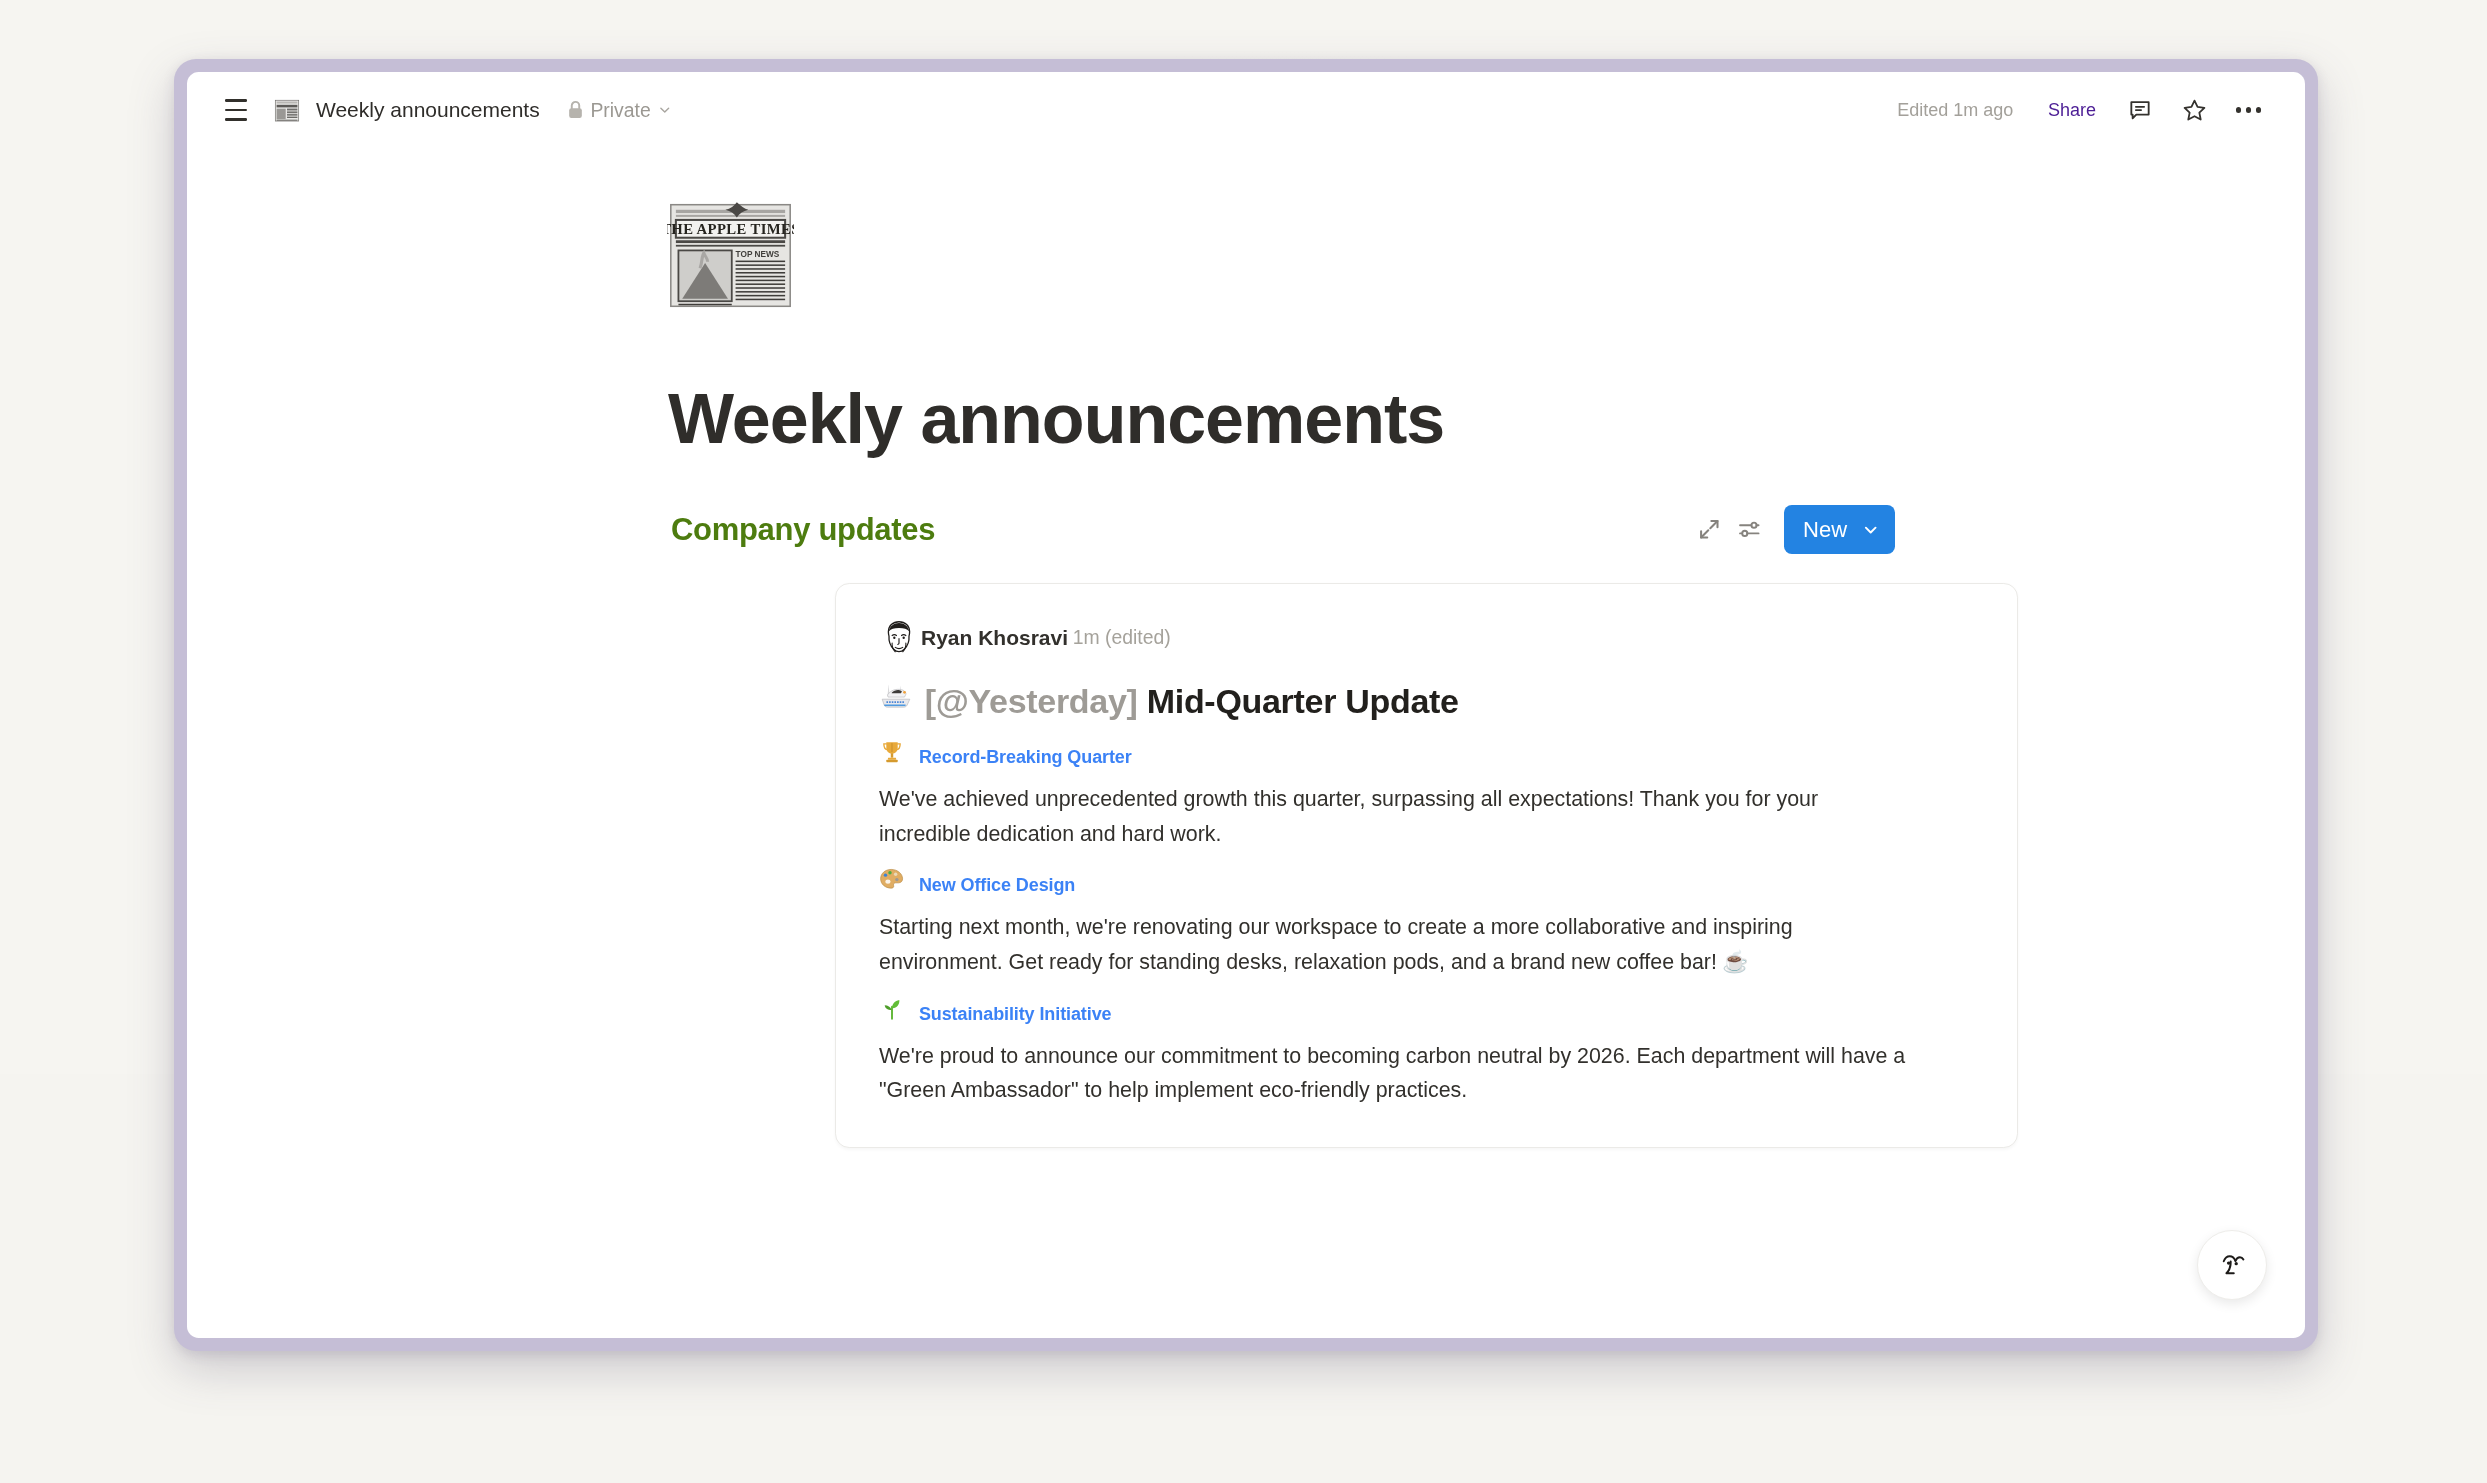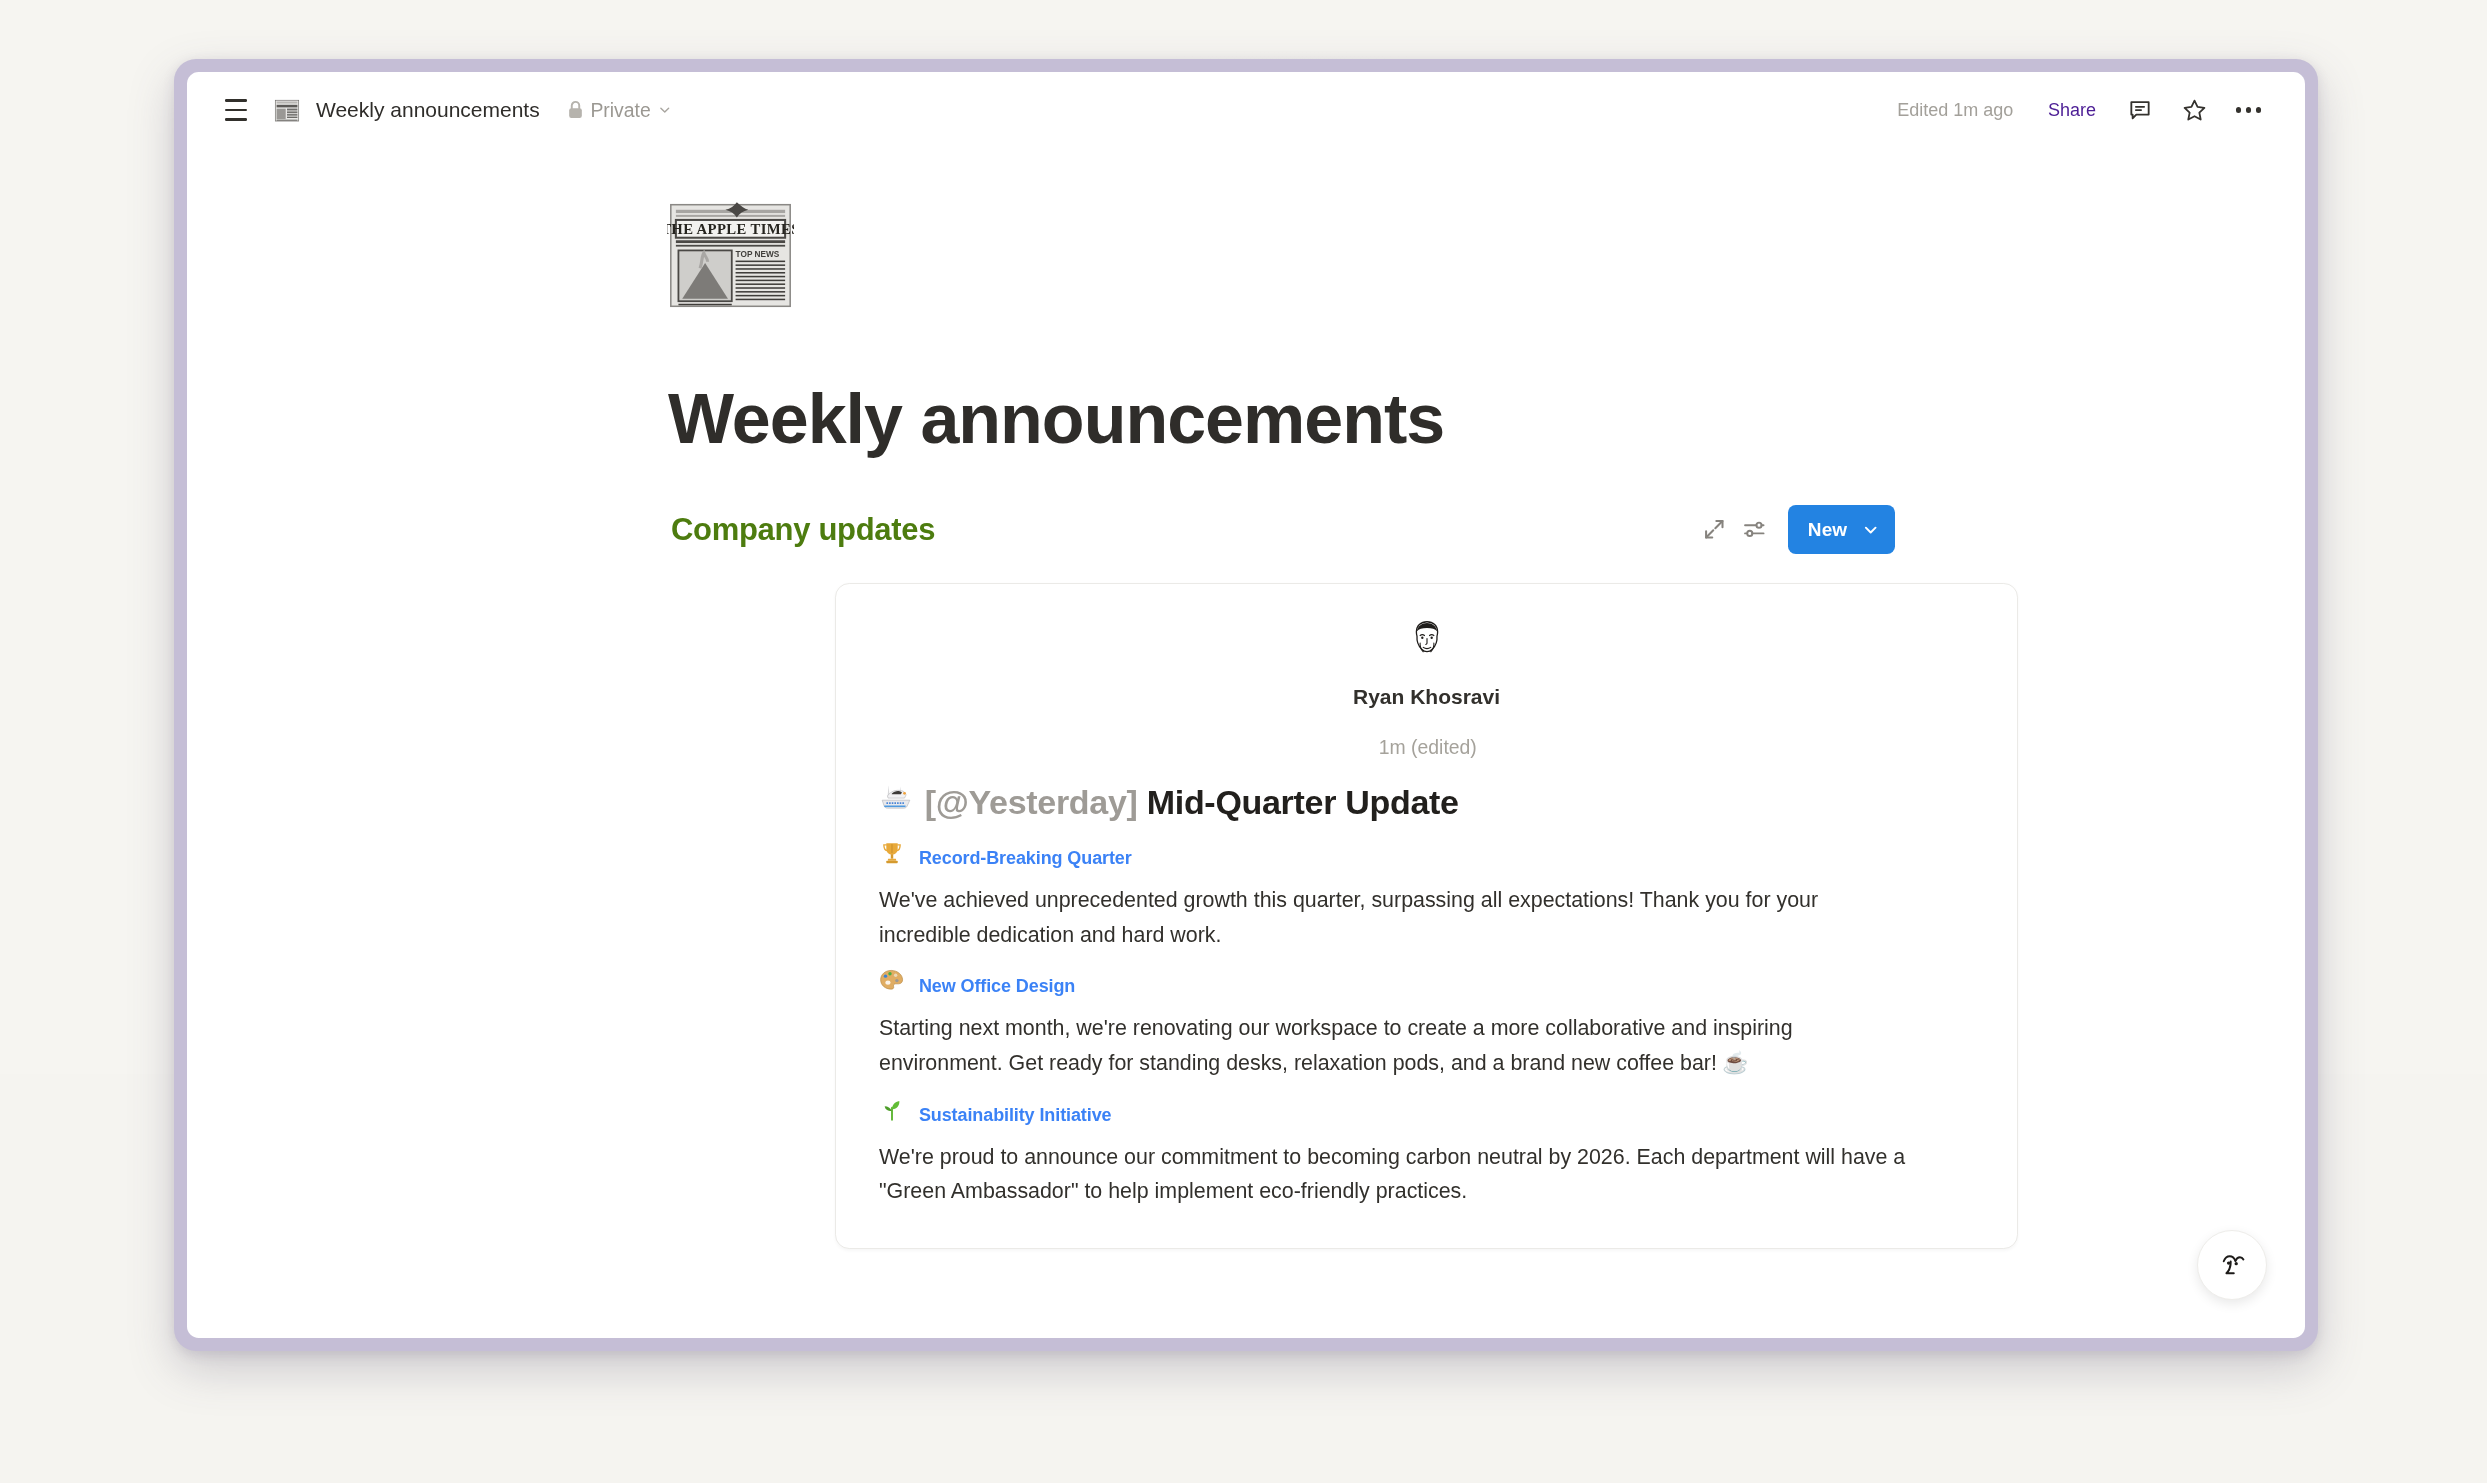--- a/index.html
+++ b/index.html
@@ -149,38 +149,37 @@
     background: #2383e2;
     color: #ffffff;
     border-radius: 7.8px;
     display: flex; align-items: center;
     padding: 0 14.2px 0 19.4px;
     gap: 14.2px;
     cursor: pointer;
     border: none;
     font-family: inherit;
   }
-  .new-btn-label { font-size: 19px; font-weight: 700; color: #fff; letter-spacing: 0.1px; text-align: center; }
+  .new-btn-label { font-size: 22px; font-weight: 400; color: #fff; letter-spacing: 0.1px; text-align: center; }
 
   
   .post-card {
     margin: 28.5px 0 0 648px;
     width: 1183px;
     background: #ffffff;
     border: 1.3px solid #ebeae7;
     border-radius: 14.2px;
     padding: 34px 43px 39px 43px;
     box-shadow: 0 1.3px 3.2px rgba(15,15,15,0.035);
   }
   .post-author-row {
     display: flex;
     align-items: center;
-    gap: 27px;
+    gap: 2px;
     margin-bottom: 21px;
-    flex-direction: column;
   }
   .avatar {
     width: 40px; height: 40px;
     border-radius: 50%;
     overflow: hidden;
     flex: 0 0 auto;
     background: #fff;
     display: block;
   }
   .author-name { font-size: 21px; font-weight: 700; color: #32302c; }

